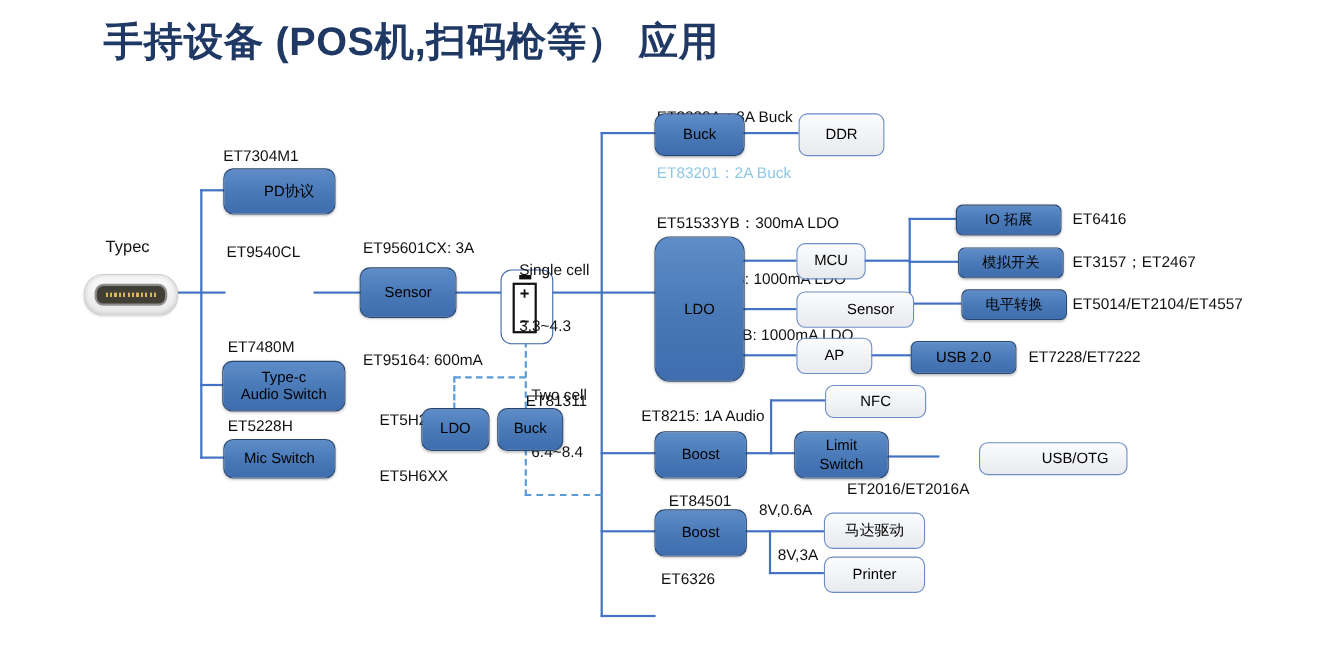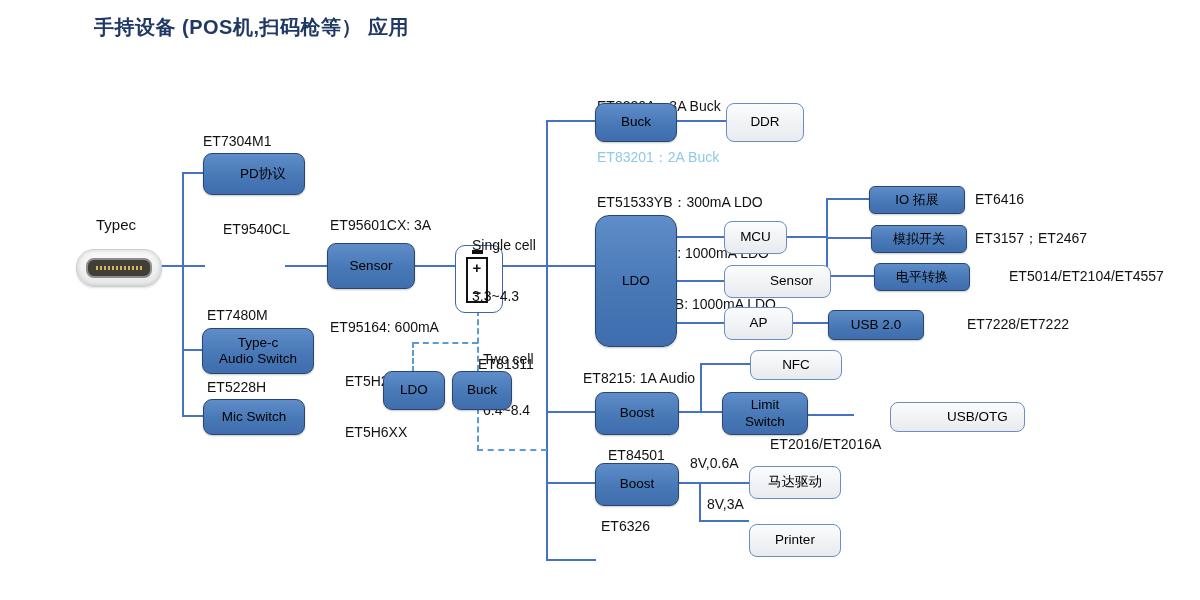--- a/index.html
+++ b/index.html
@@ -1,18 +1,18 @@
 <!DOCTYPE html>
 <html><head>
 <meta charset="utf-8">
 <style>
   html,body{margin:0;padding:0;background:#fff;}
   .stage{position:relative;width:1200px;height:600px;background:#ffffff;
          font-family:"Liberation Sans",sans-serif;overflow:hidden;}
-  .title{position:absolute;left:94px;top:14px;font-size:20px;font-weight:bold;
+  .title{position:absolute;left:94px;top:14px;font-size:36px;font-weight:bold;
          color:#1f3864;letter-spacing:.5px;}
   
   .blk{position:absolute;display:flex;align-items:center;justify-content:center;
        text-align:center;font-size:13.5px;color:#000;white-space:pre-line;line-height:1.22;}
   .blue{background:linear-gradient(180deg,#5e8dc9 0%,#4878b6 55%,#3f6dae 100%);
         border:1.5px solid #28476f;border-radius:9px;box-shadow:0 1px 2px rgba(0,0,0,.22);}
   .gray{background:linear-gradient(180deg,#fbfcfd 0%,#e8eaee 100%);
         border:1.4px solid #6b8cc4;border-radius:8px;color:#000;}
   .r6{border-radius:6px;}
   .r14{border-radius:14px;}
@@ -107,21 +107,21 @@
   <div class="part" style="left:483px;top:317px;">
     <div>Two cell</div>
     <div>6.4~8.4</div>
   </div>
 
   <div class="part" style="left:203px;top:133px;">ET7304M1</div>
   <div class="blk blue" style="left:203px;top:153px;width:82px;height:40px;padding-left:18px;">
     <span>PD协议</span>
   </div>
 
-  <div class="part" style="left:223px;top:221px;text-align:right;">ET9540CL</div>
+  <div class="part" style="left:206px;top:221px;text-align:right;">ET9540CL</div>
 
   <div class="part" style="left:207px;top:307px;">ET7480M</div>
   <div class="blk blue" style="left:202px;top:328px;width:110px;height:44px;align-items:center;">
     <span>Type-c
 Audio Switch</span>
   </div>
 
   <div class="part" style="left:207px;top:379px;">ET5228H</div>
   <div class="blk blue" style="left:203px;top:399px;width:100px;height:34px;">
     <span>Mic Switch</span>
@@ -184,26 +184,26 @@
   <div class="part" style="left:975px;top:191px;">ET6416</div>
 
   <div class="blk blue r6" style="left:871px;top:225px;width:94px;height:26px;font-size:13px;">
     <span>模拟开关</span>
   </div>
   <div class="part" style="left:975px;top:230px;">ET3157；ET2467</div>
 
   <div class="blk blue r6" style="left:874px;top:263px;width:94px;height:26px;font-size:13px;">
     <span>电平转换</span>
   </div>
-  <div class="part" style="left:975px;top:268px;margin-left:34px;">ET5014/ET2104/ET4557</div>
+  <div class="part" style="left:975px;top:268px;">ET5014/ET2104/ET4557</div>
 
   <div class="blk blue r6" style="left:828px;top:310px;width:94px;height:28px;">
     <span>USB 2.0</span>
   </div>
-  <div class="part" style="left:967px;top:316px;">ET7228/ET7222</div>
+  <div class="part" style="left:935px;top:316px;">ET7228/ET7222</div>
 
   <div class="part" style="left:583px;top:370px;">ET8215: 1A Audio</div>
   <div class="blk blue" style="left:595px;top:392px;width:82px;height:41px;">
     <span>Boost</span>
   </div>
   <div class="blk gray" style="left:750px;top:350px;width:90px;height:28px;">
     <span>NFC</span>
   </div>
   <div class="blk blue" style="left:722px;top:392px;width:84px;height:41px;">
     <span>Limit
@@ -216,19 +216,19 @@
 
   <div class="part" style="left:608px;top:447px;">ET84501</div>
   <div class="blk blue" style="left:595px;top:463px;width:82px;height:41px;">
     <span>Boost</span>
   </div>
   <div class="part" style="left:690px;top:455px;">8V,0.6A</div>
   <div class="part" style="left:707px;top:496px;">8V,3A</div>
   <div class="blk gray" style="left:749px;top:466px;width:90px;height:31px;">
     <span>马达驱动</span>
   </div>
-  <div class="blk gray" style="left:749px;top:524px;width:90px;height:31px;justify-content:center;">
+  <div class="blk gray" style="left:749px;top:506px;width:90px;height:31px;justify-content:center;">
     <span>Printer</span>
   </div>
 
   <div class="part" style="left:601px;top:518px;">ET6326</div>
 
 </div>
 
 </body></html>

